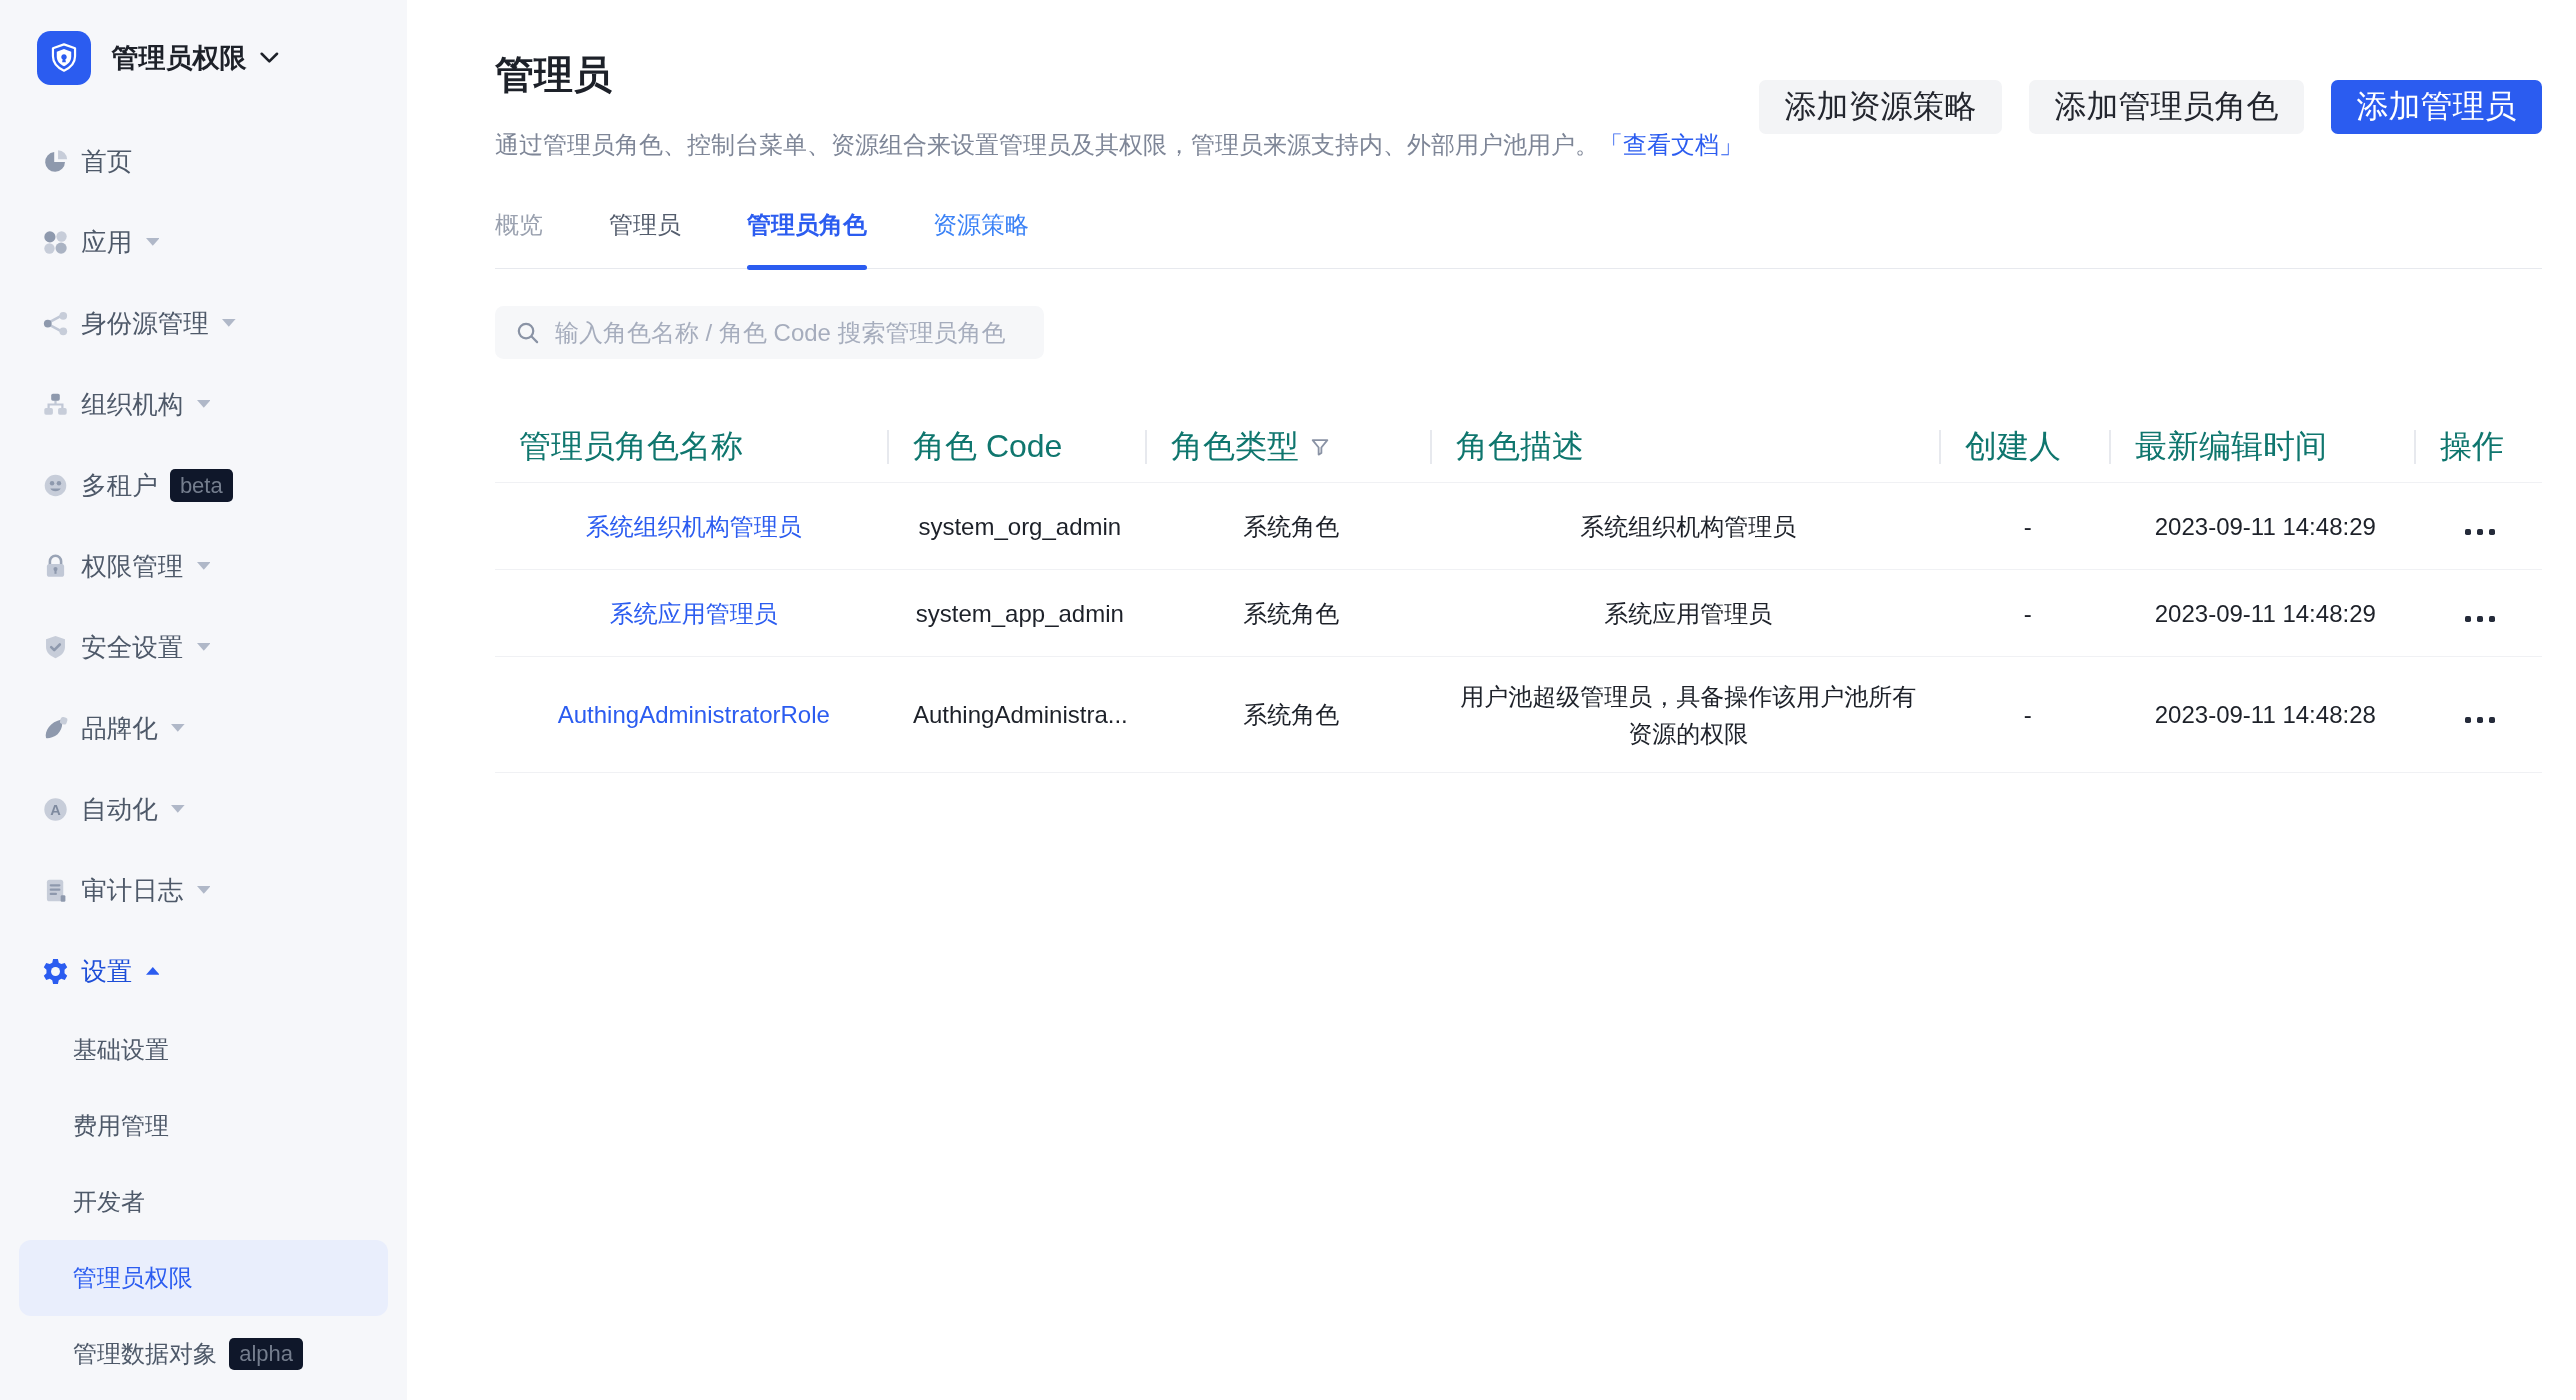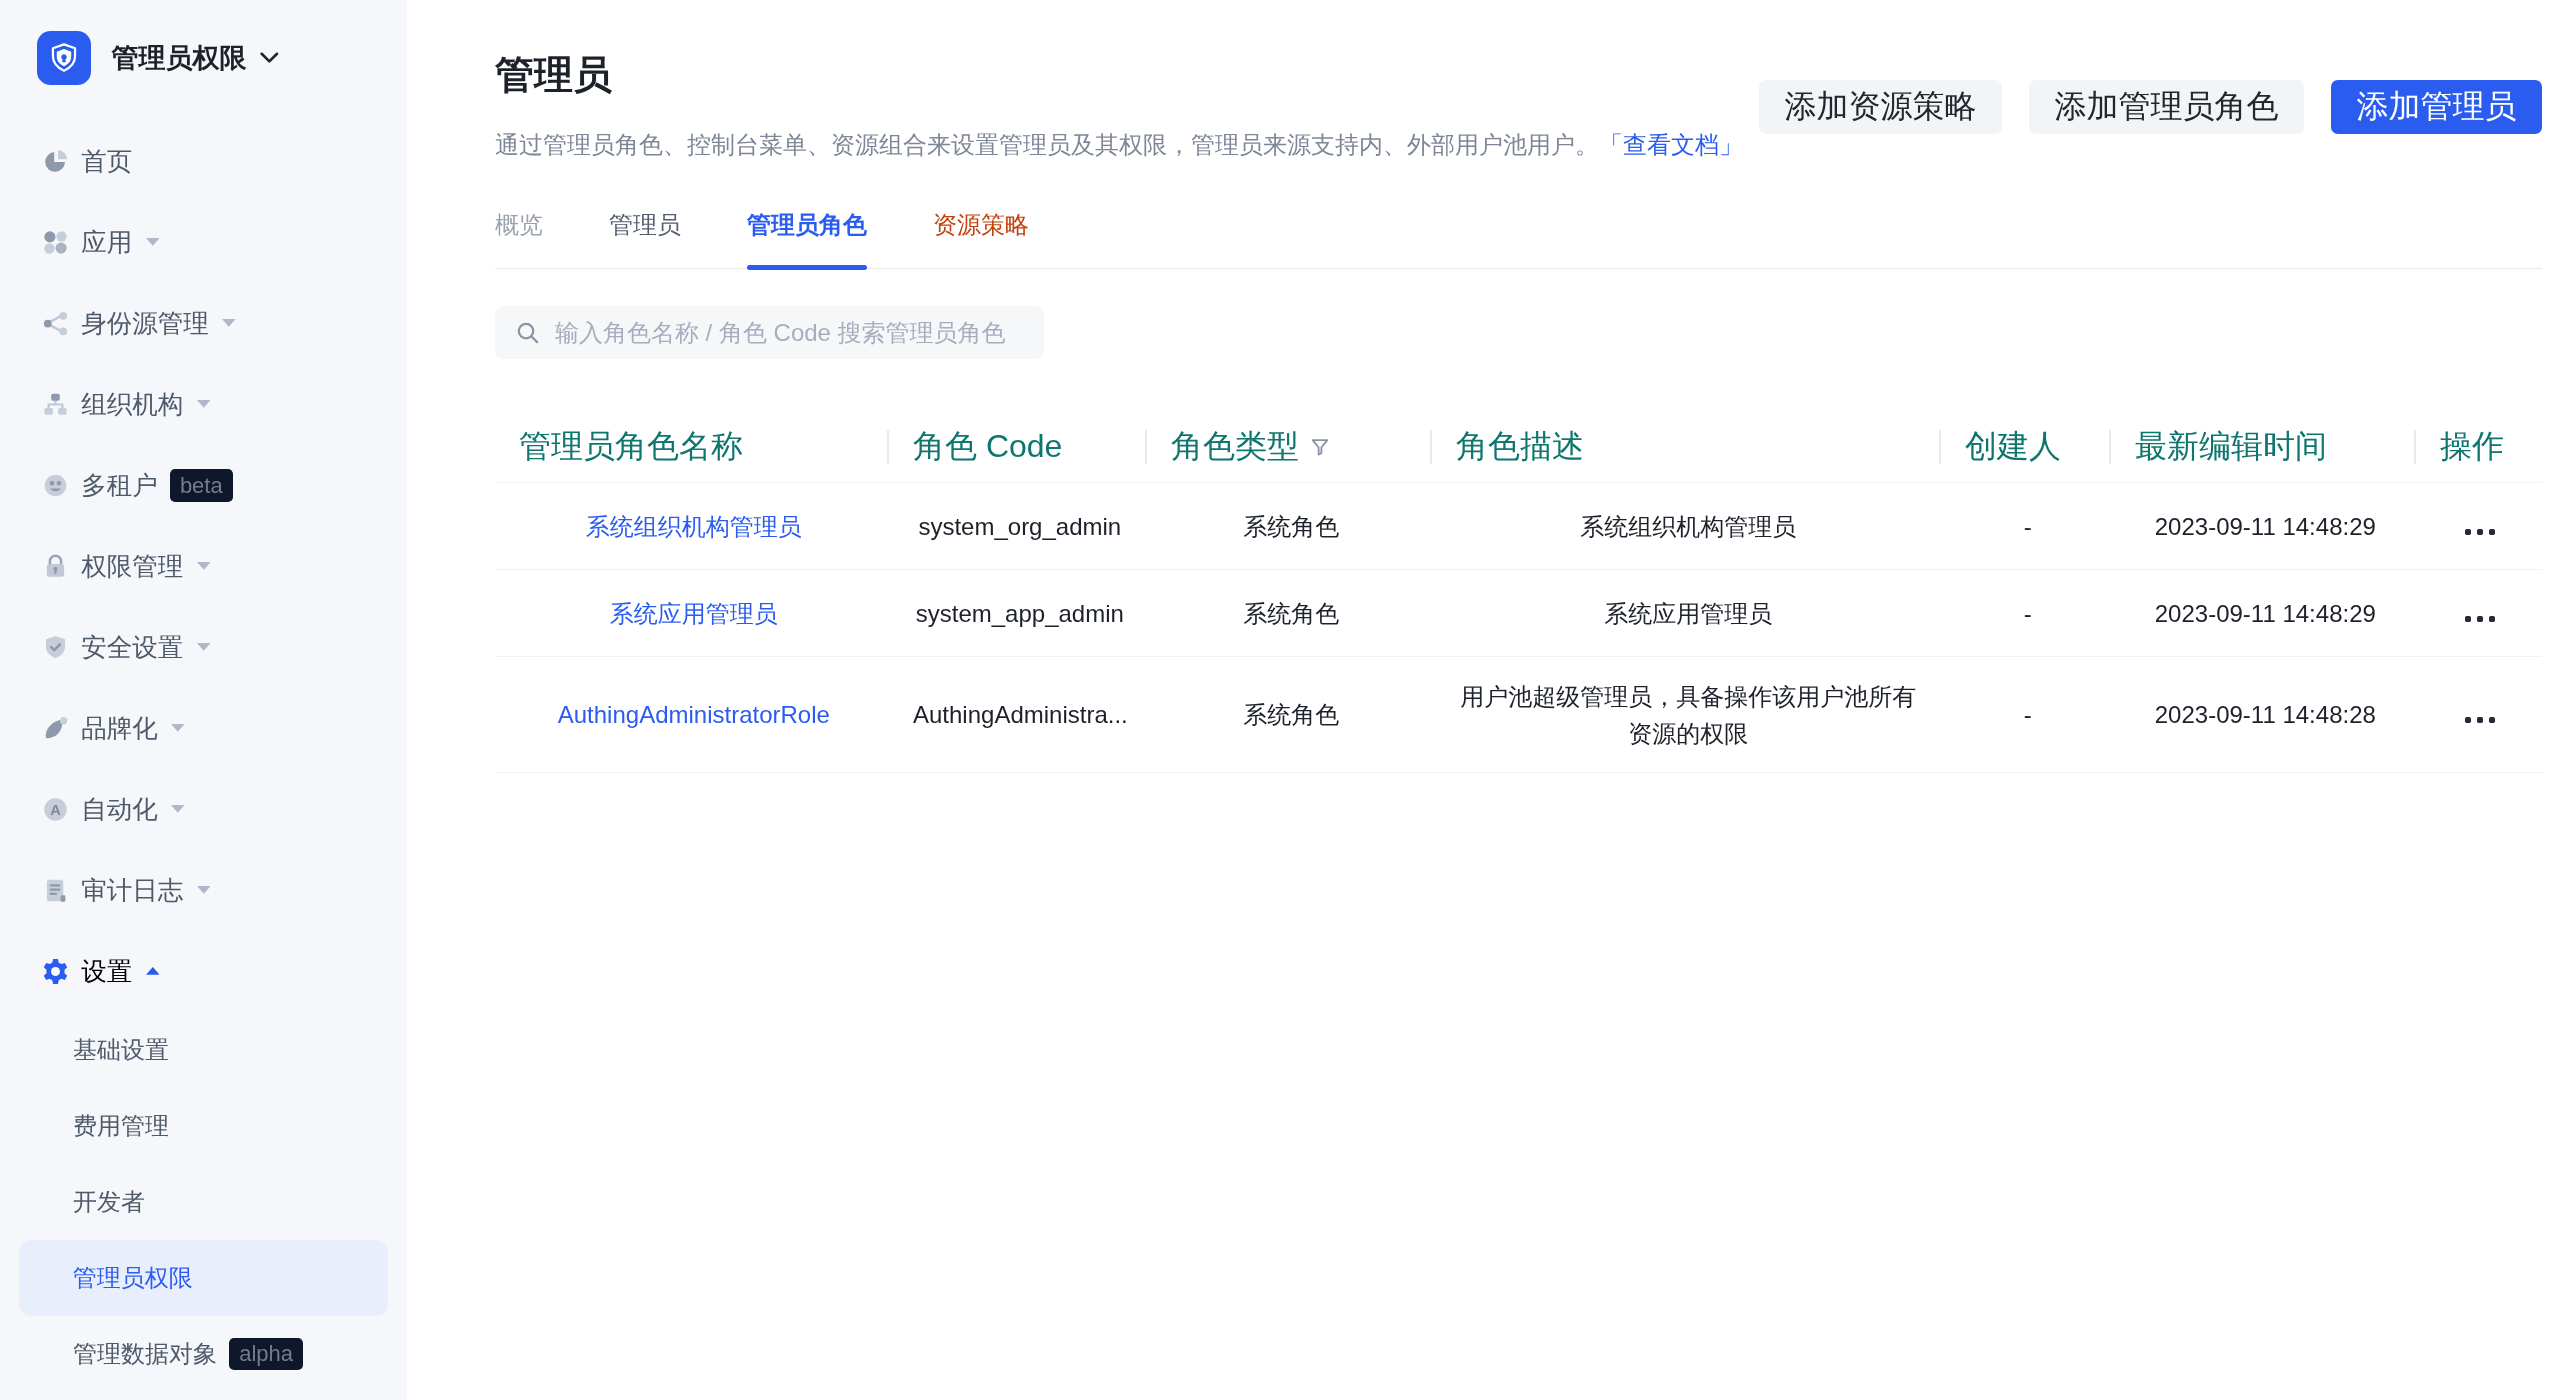--- a/index.html
+++ b/index.html
@@ -11,21 +11,21 @@
   .sidebar { width:407px; min-width:407px; height:100%; background:#f6f7fa; }
   .logo-row { display:flex; align-items:center; margin:31px 0 0 37px; cursor:pointer; }
   .logo-square { width:54px; height:54px; border-radius:13.6px; background:#2b5cf0;
     display:flex; align-items:center; justify-content:center; flex:0 0 auto; }
   .ws-name { margin-left:20.4px; font-size:27px; font-weight:700; color:#1d2129; }
   .ws-chevron { margin-left:13.6px; display:flex; }
   .nav { margin-top:36px; }
   .nav-item { display:flex; align-items:center; height:81px; padding-left:40px; cursor:pointer; }
   .nav-icon { width:31px; height:31px; margin-right:10.2px; display:flex; align-items:center; justify-content:center; flex:0 0 auto; }
   .nav-label { font-size:25.5px; color:#4e5969; }
-  .nav-item.active .nav-label { color:#000000; }
+  .nav-item.active .nav-label { color:#1d4ed8; }
   .nav-chevron { margin-left:13.6px; display:flex; }
   .badge { margin-left:12px; font-size:22px; line-height:1; background:#0f172a; color:#747d8d;
     padding:5.1px 10.2px; border-radius:5.1px; }
   .sub-item { display:flex; align-items:center; height:76px; padding-left:73px;
     font-size:24px; color:#4e5969; cursor:pointer; }
   .sub-item.selected { background:#e9eefc; border-radius:12px; margin:0 18.7px; padding-left:54px;
     color:#2b5cf0; }
 
   
   .main { flex:1; position:relative; padding:0 34px 0 88px; }
@@ -33,21 +33,21 @@
   .actions { position:absolute; top:80px; right:34px; display:flex; gap:27px; }
   .btn { height:54px; border-radius:6.8px; font-size:32px; padding:0 25.5px; display:flex;
     align-items:center; border:none; cursor:pointer; font-family:inherit; white-space:nowrap; }
   .btn-secondary { background:#f3f4f6; color:#23262e; }
   .btn-primary { background:#2b5cf0; color:#ffffff; }
   .desc { margin-top:18.7px; font-size:24px; color:#7e8697; line-height:34px; }
   .doc-link { color:#2b5cf0; cursor:pointer; }
 
   .tabs { display:flex; gap:66px; margin-top:32px; border-bottom:1.7px solid #e7e9ee; height:75px; }
   .tab { font-size:24px; padding-top:15.3px; position:relative; height:100%; cursor:pointer; }
-  .tab-c1 { color:#9aa1af; } .tab-c2 { color:#545d6d; } .tab-c3 { color:#c2410c; }
+  .tab-c1 { color:#9aa1af; } .tab-c2 { color:#545d6d; } .tab-c3 { color:#3b82f6; }
   .tab.active { color:#2b5cf0; font-weight:700; }
   .tab.active::after { content:""; position:absolute; left:0; right:0; bottom:-1.7px; height:5.1px;
     background:#2b5cf0; border-radius:2.5px; }
 
   .search { margin-top:37px; width:549px; height:53px; background:#f6f7f9; border-radius:8.5px;
     display:flex; align-items:center; padding:0 20.4px; gap:12px; }
   .search input { border:none; background:transparent; outline:none; font-size:24px; flex:1;
     color:#1d2129; font-family:inherit; }
   .search input::placeholder { color:#a6adbd; }
 

